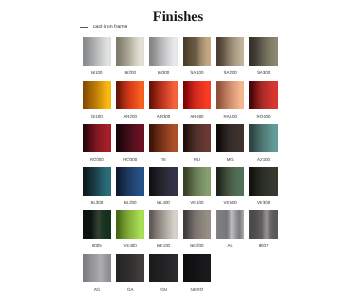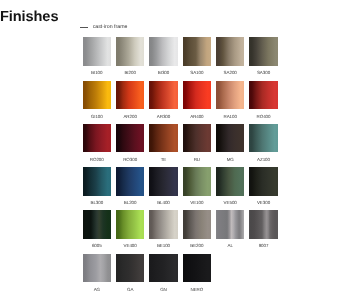--- a/index.html
+++ b/index.html
@@ -1,18 +1,18 @@
 <!DOCTYPE html>
 <html><head>
 <meta charset="utf-8">
 <style>
   html,body{margin:0;padding:0;}
   body{width:356px;height:300px;background:#ffffff;font-family:"Liberation Sans",sans-serif;overflow:hidden;-webkit-font-smoothing:antialiased;text-rendering:geometricPrecision;}
   .page{position:relative;width:356px;height:300px;background:#ffffff;}
-  .title{position:absolute;left:0;top:9.5px;width:356px;text-align:left;font-size:14.6px;font-weight:700;color:#151515;letter-spacing:-.1px;line-height:14.6px;}
+  .title{position:absolute;left:0;top:9.5px;width:356px;text-align:center;font-size:14.6px;font-weight:700;color:#151515;letter-spacing:-.1px;line-height:14.6px;font-family:Liberation Serif, serif;}
   .legend{position:absolute;left:79.7px;top:24.4px;display:flex;align-items:center;}
   .legend-line{width:8.6px;height:1.1px;background:#555;margin-right:4.4px;}
   .legend-label{font-size:5.25px;color:#3a3a3a;line-height:6px;white-space:nowrap;letter-spacing:-0.02px;}
   .grid{position:absolute;left:82.5px;top:37.3px;display:grid;grid-template-columns:repeat(6,28.6px);grid-auto-rows:43.25px;column-gap:4.75px;row-gap:0;}
   .cell{width:28.6px;}
   .sw{width:28.6px;height:28.6px;position:relative;overflow:hidden;}
   .cl{font-size:4.5px;color:#3a3a3a;text-align:center;margin-top:4.5px;height:6px;line-height:6px;white-space:nowrap;letter-spacing:-0.08px;}
 </style>
 </head>
 <body>

